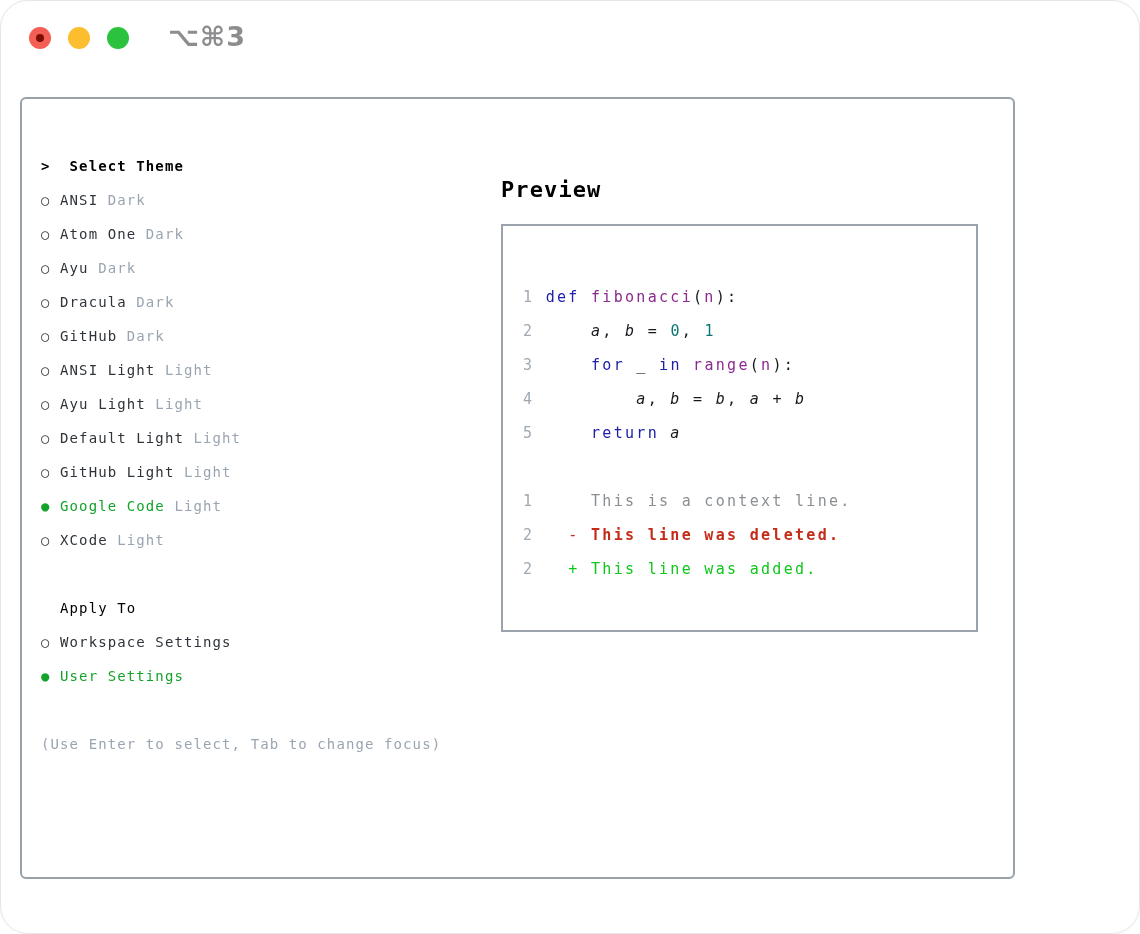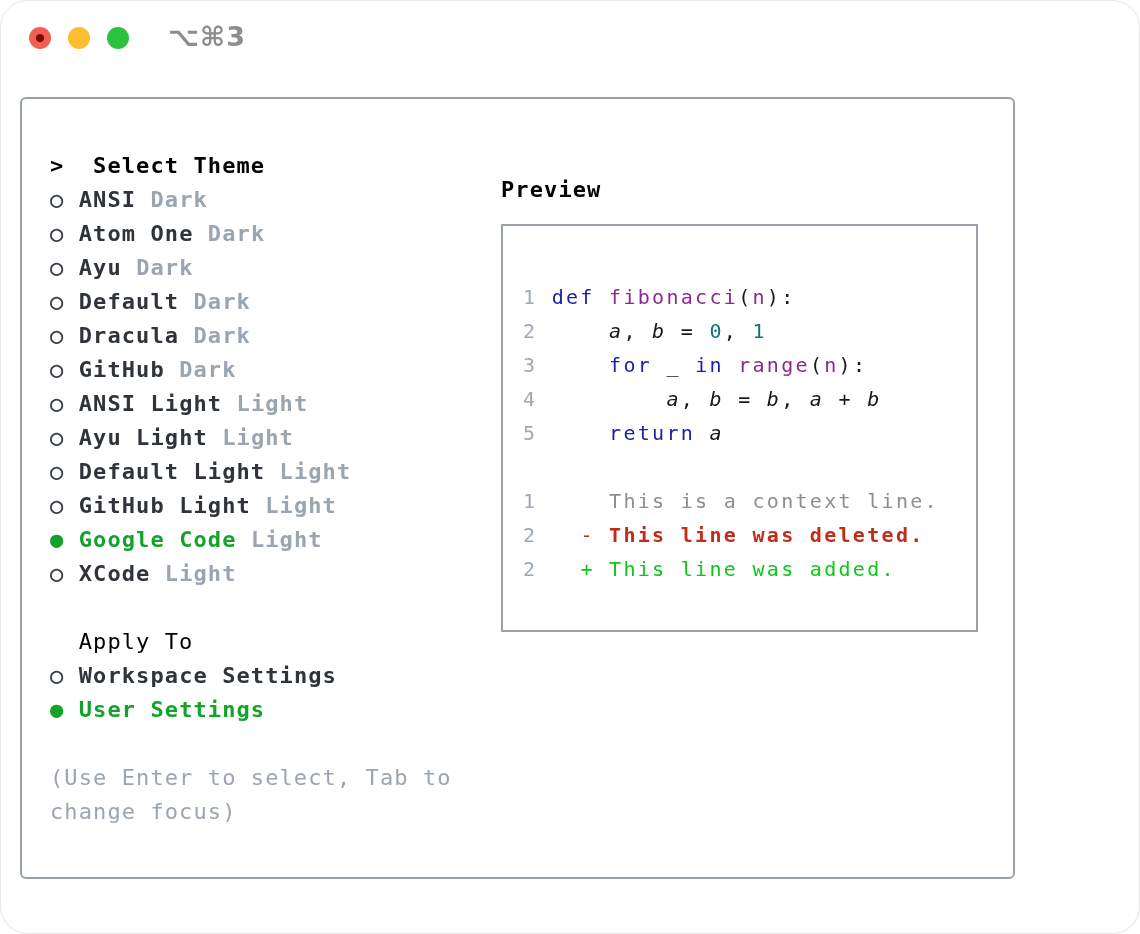--- a/index.html
+++ b/index.html
@@ -20,40 +20,40 @@
   .tl-close::after{content:"";position:absolute;left:7px;top:7px;width:8px;height:8px;
                    border-radius:50%;background:#7b0d05;}
   .tl-min{left:67px;background:#fcbd2e;}
   .tl-max{left:106px;background:#2bc33e;}
   .win-title{position:absolute;left:167px;top:20px;font-family:"DejaVu Sans","Liberation Sans",sans-serif;
              font-size:27px;font-weight:600;color:#8d8d90;letter-spacing:1px;}
   
   .panel{position:absolute;left:19px;top:96px;width:995px;height:782px;
          border:2px solid #98a0a8;border-radius:6px;box-sizing:border-box;background:#fff;}
   
-  .left-col{position:absolute;left:28px;top:50px;width:430px;
-            font-size:22px;letter-spacing:1.1px;line-height:34px;color:var(--ink);}
+  .left-col{position:absolute;left:19px;top:50px;width:430px;
+            font-size:14px;letter-spacing:1.1px;line-height:34px;color:var(--ink);}
   .list-header{font-weight:bold;color:#000;white-space:pre;}
-  .row{white-space:pre;height:34px;cursor:default;font-weight:bold;}
+  .row{white-space:pre;height:34px;cursor:default;}
   .bullet{color:#3a4047;}
   .row.selected .bullet{color:var(--green-sel);}
   .row .t-name{color:#2f343a;}
   .row.selected .t-name{color:var(--green-sel);}
   .t-tag{color:var(--gray-muted);}
   .spacer{height:34px;}
   .sub-header{color:#000;white-space:pre;}
   .hint{color:var(--gray-muted);white-space:normal;word-break:normal;}
   
   .right-col{position:absolute;left:479px;top:50px;width:500px;
              font-size:22px;letter-spacing:1.1px;line-height:34px;}
   .preview-header{font-weight:bold;color:#000;height:34px;margin-top:24px;}
   .preview-box{margin-top:17px;width:477px;height:408px;box-sizing:border-box;
                border:2px solid #9aa2ab;background:#fff;overflow:hidden;
                padding:54px 6px 0 20px;}
-  .code-line{white-space:pre;height:34px;font-size:20px;letter-spacing:2.3px;line-height:34px;color:var(--ink);}
+  .code-line{white-space:pre;height:34px;font-size:15px;letter-spacing:2.3px;line-height:34px;color:var(--ink);}
   .lineno{color:#9fa9b3;}
   .tk-pln{color:var(--ink);}
   .tk-kw{color:var(--blue-kw);}
   .tk-fn{color:var(--purple-fn);}
   .tk-lit{color:var(--teal-lit);}
   .tk-var{color:var(--ink);font-style:italic;}
   .df-context{color:var(--gray-ctx);}
   .df-deleted{color:var(--red-del);font-weight:bold;}
   .df-added{color:var(--green-add);}
   .mk-deleted{color:var(--red-del);}
@@ -72,21 +72,20 @@
   </div>
 
   <div class="panel">
 
     <div class="left-col">
       <div class="list-header"><span>&gt;</span>  <span>Select Theme</span></div>
       <div id="theme-list">
           <div class="row"><span class="bullet">○</span> <span class="t-name">ANSI</span> <span class="t-tag">Dark</span></div>
           <div class="row"><span class="bullet">○</span> <span class="t-name">Atom One</span> <span class="t-tag">Dark</span></div>
           <div class="row"><span class="bullet">○</span> <span class="t-name">Ayu</span> <span class="t-tag">Dark</span></div>
-          <div class="row"><span class="bullet">○</span> <span class="t-name">Default</span> <span class="t-tag">Dark</span></div>
           <div class="row"><span class="bullet">○</span> <span class="t-name">Dracula</span> <span class="t-tag">Dark</span></div>
           <div class="row"><span class="bullet">○</span> <span class="t-name">GitHub</span> <span class="t-tag">Dark</span></div>
           <div class="row"><span class="bullet">○</span> <span class="t-name">ANSI Light</span> <span class="t-tag">Light</span></div>
           <div class="row"><span class="bullet">○</span> <span class="t-name">Ayu Light</span> <span class="t-tag">Light</span></div>
           <div class="row"><span class="bullet">○</span> <span class="t-name">Default Light</span> <span class="t-tag">Light</span></div>
           <div class="row"><span class="bullet">○</span> <span class="t-name">GitHub Light</span> <span class="t-tag">Light</span></div>
           <div class="row selected"><span class="bullet">●</span> <span class="t-name">Google Code</span> <span class="t-tag">Light</span></div>
           <div class="row"><span class="bullet">○</span> <span class="t-name">XCode</span> <span class="t-tag">Light</span></div>
         </div>
       <div class="spacer"></div>

